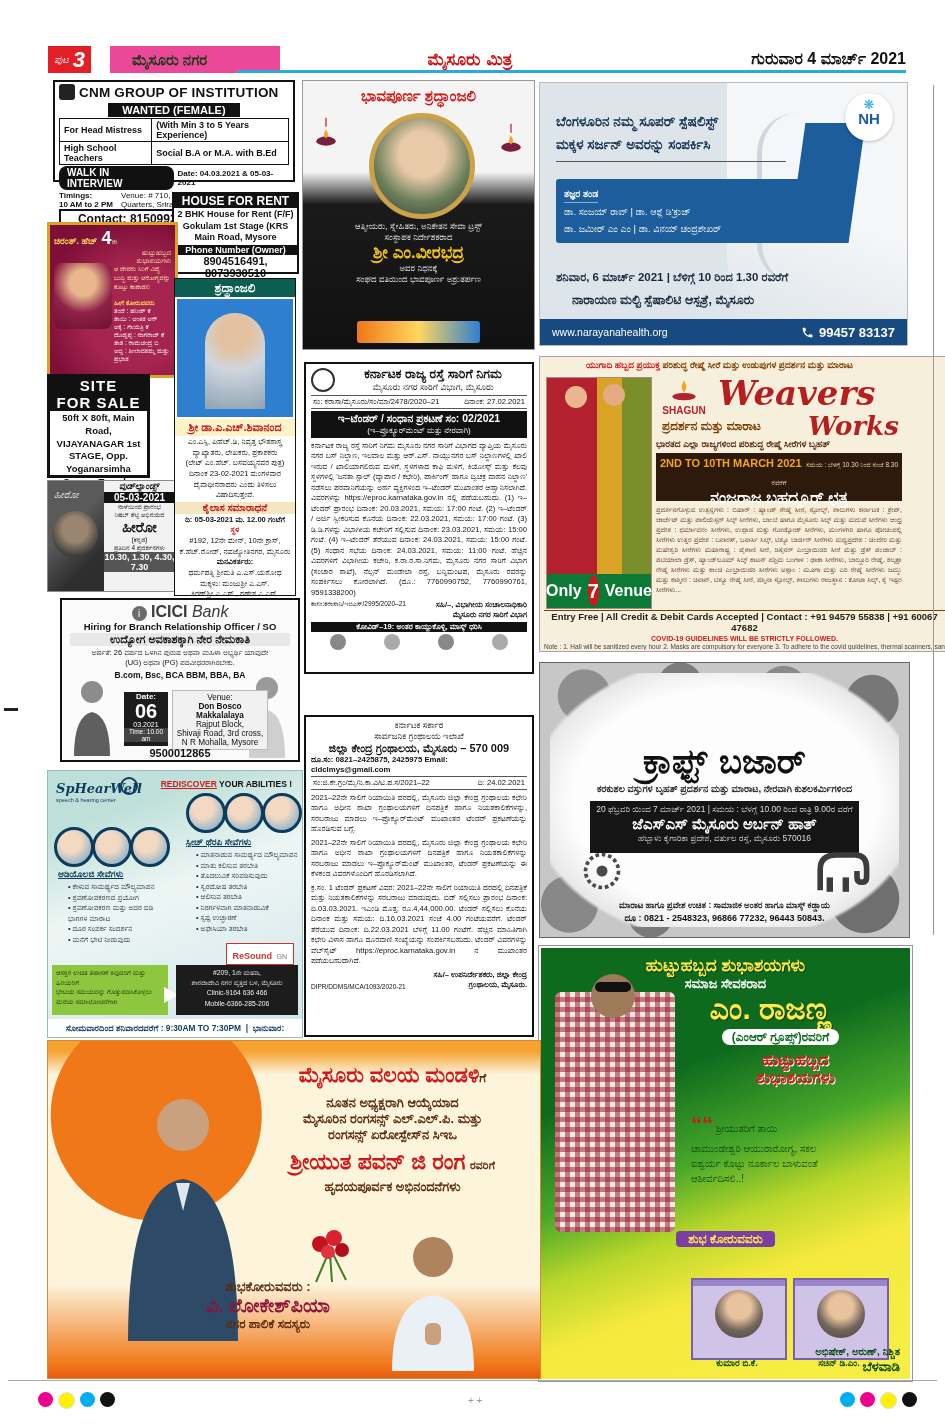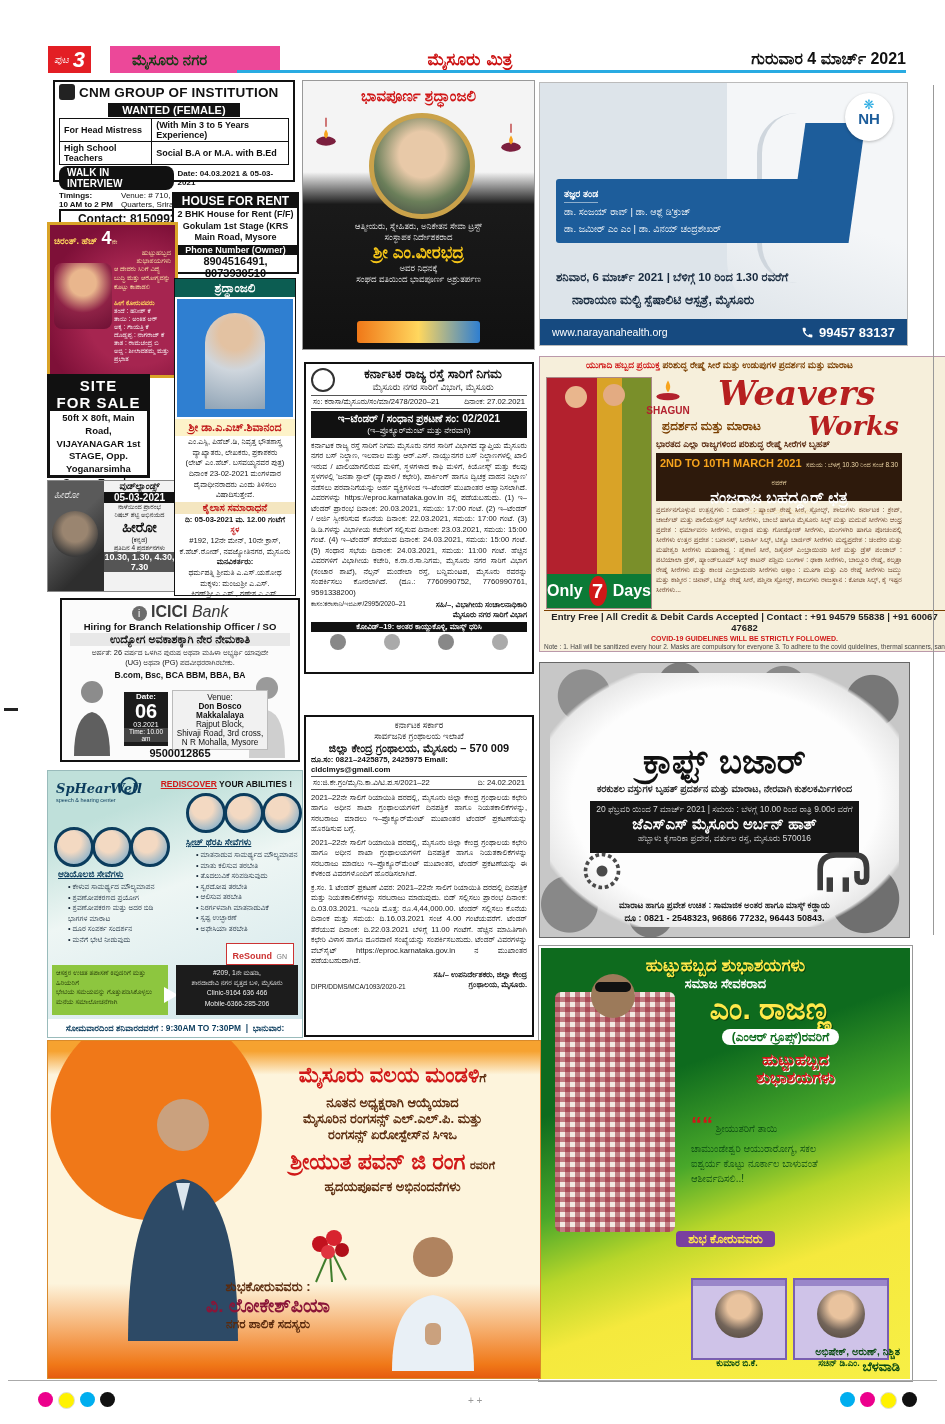--- a/index.html
+++ b/index.html
@@ -418,20 +418,25 @@
 
   <div class="abs nh" style="left:539px;top:82px;width:367px;height:262px;">
     <div class="abs" style="right:-20px;top:0;width:200px;height:236px;background:linear-gradient(200deg,#f4f6f8 0 55%,#dfe5ea 100%);border-radius:0 0 0 60px;">
       <div class="abs" style="left:70px;top:40px;width:60px;height:120px;background:#1d5d9b;transform:skewX(-8deg);"></div>
       <div class="abs" style="left:30px;top:30px;width:140px;height:170px;border-left:5px solid #cfd6dd;border-radius:40px;"></div>
     </div>
     <div class="abs" style="right:14px;top:10px;width:48px;height:48px;border-radius:50%;background:#fff;box-shadow:0 1px 3px rgba(0,0,0,.25);text-align:center;">
       <div style="color:#29abe2;font-size:13px;line-height:14px;margin-top:5px;">❋</div>
       <div style="color:#1d5d9b;font-weight:bold;font-size:15px;line-height:13px;">NH</div>
     </div>
+    <div class="abs nh-head" style="left:16px;top:28px;width:230px;line-height:1.7;">
+      <div>ಬೆಂಗಳೂರಿನ ನಮ್ಮ ಸೂಪರ್ ಸ್ಪೆಷಲಿಸ್ಟ್</div>
+      <div>ಮಕ್ಕಳ ಸರ್ಜನ್ ಅವರನ್ನು ಸಂಪರ್ಕಿಸಿ</div>
+      <div style="border-bottom:1px solid #555;width:230px;margin-top:4px;"></div>
+    </div>
     <div class="abs nh-box" style="left:16px;top:96px;width:240px;">
       <div class="bold" style="border-bottom:1px solid rgba(255,255,255,.5);display:inline-block;">ತಜ್ಞರ ತಂಡ</div>
       <div>ಡಾ. ಸಂಜಯ್ ರಾವ್  |  ಡಾ. ಆಶ್ಲೆ ಡಿ'ಕ್ರುಜ್</div>
       <div>ಡಾ. ಜಮೀರ್ ಎಂ ಎಂ  |  ಡಾ. ವಿನಯ್ ಚಂದ್ರಶೇಖರ್</div>
     </div>
     <div class="abs bold" style="left:16px;top:188px;font-size:11.5px;color:#16283c;">ಶನಿವಾರ, 6 ಮಾರ್ಚ್ 2021 | ಬೆಳಿಗ್ಗೆ 10 ರಿಂದ 1.30 ರವರೆಗೆ</div>
     <div class="abs bold" style="left:32px;top:210px;font-size:12.5px;color:#16283c;">ನಾರಾಯಣ ಮಲ್ಟಿ ಸ್ಪೆಷಾಲಿಟಿ ಆಸ್ಪತ್ರೆ, ಮೈಸೂರು</div>
     <div class="abs nh-foot" style="left:0;right:0;bottom:0;height:26px;">
       <span>www.narayanahealth.org</span>
       <span style="display:flex;align-items:center;gap:5px;font-weight:bold;font-size:13px;">
@@ -447,24 +452,24 @@
     <div style="font-size:9px;padding:3px 6px;">
       <span style="color:#d01818;font-weight:bold;">ಯುಗಾದಿ ಹಬ್ಬದ ಪ್ರಯುಕ್ತ</span>
       <span style="color:#7a3f00;font-weight:bold;">ಪರಿಶುದ್ಧ ರೇಷ್ಮೆ ಸೀರೆ ಮತ್ತು ಉಡುಪುಗಳ ಪ್ರದರ್ಶನ ಮತ್ತು ಮಾರಾಟ</span>
     </div>
     <div class="abs" style="left:6px;top:20px;width:104px;height:230px;background:linear-gradient(90deg,#b3212e 0 48%,#d9a327 48% 72%,#7a8f2a 72% 100%);border:1px solid #a88;">
       <div class="abs" style="left:18px;top:8px;width:22px;height:22px;border-radius:50%;background:#e9b68d;"></div>
       <div class="abs" style="left:56px;top:6px;width:22px;height:22px;border-radius:50%;background:#e3ab82;"></div>
       <div class="abs wv-only" style="left:0;right:0;bottom:0;height:34px;">
         <span>Only</span>
         <span class="wv-seven">7</span>
-        <span>Days</span>
+        <span>Venue</span>
       </div>
     </div>
-    <div class="abs ctr" style="left:100px;top:22px;width:56px;">
+    <div class="abs ctr" style="left:116px;top:22px;width:56px;">
       <svg width="30" height="22" viewBox="0 0 40 30">
         <ellipse cx="20" cy="24" rx="16" ry="5" fill="#b3212e"></ellipse>
         <path d="M20 2 C24 9 24 13 20 18 C16 13 16 9 20 2" fill="#f7a41d"></path>
       </svg>
       <div style="color:#b3212e;font-weight:bold;font-size:10px;">SHAGUN</div>
     </div>
     <span class="abs wv-script" style="left:178px;top:16px;font-size:34px;">Weavers</span>
     <span class="abs wv-script" style="left:268px;top:54px;font-size:26px;">Works</span>
     <div class="abs" style="left:122px;top:62px;color:#7a3f00;font-weight:bold;font-size:12px;">ಪ್ರದರ್ಶನ ಮತ್ತು ಮಾರಾಟ</div>
     <div class="abs" style="left:116px;top:82px;color:#5a2b12;font-weight:bold;font-size:9px;">ಭಾರತದ ಎಲ್ಲಾ ರಾಜ್ಯಗಳಿಂದ ಪರಿಶುದ್ಧ ರೇಷ್ಮೆ ಸೀರೆಗಳ ಬೃಹತ್</div>

